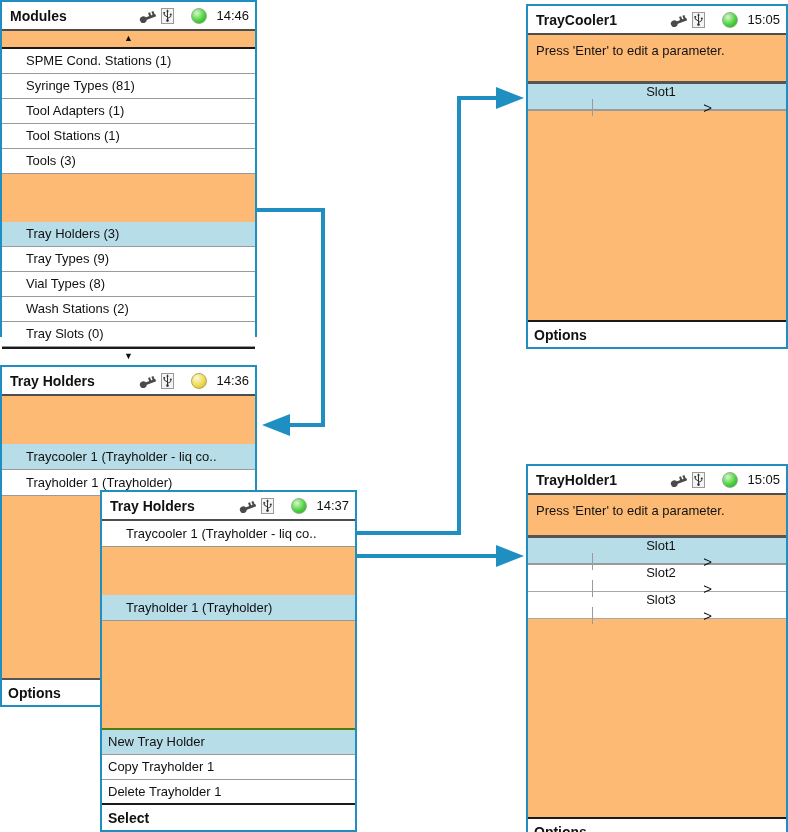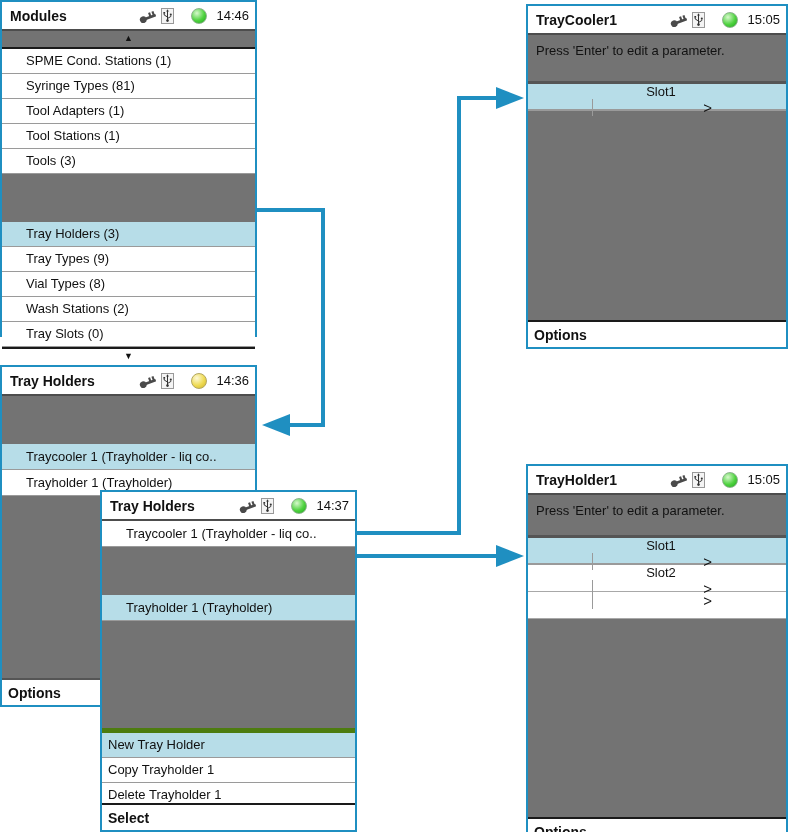--- a/index.html
+++ b/index.html
@@ -1,21 +1,21 @@
 <!DOCTYPE html>
 <html><head>
 <meta charset="utf-8">
 <style>
   html,body { margin:0; padding:0; background:#fff; }
   .canvas {
     position:relative; width:788px; height:832px; background:#fff;
     font-family:"Liberation Sans", sans-serif; color:#111; overflow:hidden;
   }
   
-  .panel { position:absolute; background:#737373; border:2px solid #1f8fc1; box-sizing:border-box; }
+  .panel { position:absolute; background:#fdba74; border:2px solid #1f8fc1; box-sizing:border-box; }
   .titlebar { height:27px; border-bottom:2px solid #4d4d4d; display:flex; align-items:center; padding:0 6px 0 8px; background:#fff; }
   .ptitle { font-weight:bold; font-size:14px; flex:1; white-space:nowrap; }
   .key-icon { display:flex; align-items:center; margin-left:4px; }
   .usb-icon { display:flex; align-items:center; margin-left:5px; }
   .led { width:14px; height:14px; border-radius:50%; margin-left:17px; flex:none; }
   .led.green  { background:radial-gradient(circle at 35% 30%, #d6f8cc, #4ed23f 55%, #21a41e); border:1px solid #8bb38b; }
   .led.yellow { background:radial-gradient(circle at 35% 30%, #fdf9d8, #eeda52 55%, #cdb22c); border:1px solid #b3a75f; }
   .time { font-size:13px; margin-left:9px; white-space:nowrap; }
   .scrollrow { height:16px; line-height:15px; text-align:center; font-size:9px; color:#111; box-sizing:content-box; }
   .scrollrow.up   { border-bottom:2px solid #1a1a1a; }
@@ -28,21 +28,21 @@
   .slots { position:absolute; left:0; right:0; }
   .slotrow { height:27px; box-sizing:border-box; border-bottom:1px solid #a8a8a8; display:flex; align-items:center;
              font-size:13px; background:#fff;flex-direction:column; }
   .slotrow.sel { background:#b7dde8; border-top:3px solid #555; border-bottom:2px solid #9a9a9a; height:30px; }
   .slotrow .lbl { flex:1; display:flex; align-items:center; padding-left:8px; }
   .slotrow .val { width:130px; border-left:1px solid #9a9a9a; display:flex; align-items:center; justify-content:flex-end;
                   padding-right:10px; font-size:15px; box-sizing:border-box; }
   .footer { position:absolute; left:0; right:0; bottom:0; height:25px; border-top:2px solid #1a1a1a;
             font-weight:bold; font-size:14px; display:flex; align-items:center; padding-left:6px; background:#fff;text-align:center; }
   .footer.gray { border-top-color:#555; }
-  .menublock { position:absolute; left:0; right:0; top:236px; border-top:5px solid #4d7c0f; background:#fff; }
+  .menublock { position:absolute; left:0; right:0; top:236px; border-top:2px solid #4d7c0f; background:#fff; }
   .menurow { height:25px; line-height:24px; font-size:13px; padding-left:6px; border-bottom:1px solid #9a9a9a;
              box-sizing:border-box; white-space:nowrap; overflow:hidden; }
   .menurow.sel { background:#b7dde8; }
   
   .hline, .vline { position:absolute; background:#1f8fc1; }
   .arrow-left  { position:absolute; width:0; height:0; border-top:11px solid transparent;
                  border-bottom:11px solid transparent; border-right:28px solid #1f8fc1; }
   .arrow-right { position:absolute; width:0; height:0; border-top:11px solid transparent;
                  border-bottom:11px solid transparent; border-left:28px solid #1f8fc1; }
 </style>
@@ -267,19 +267,20 @@
     <div class="slots" style="top:69px;">
       <div class="slotrow sel">
         <span class="lbl">Slot1</span>
         <span class="val">&gt;</span>
       </div>
       <div class="slotrow">
         <span class="lbl">Slot2</span>
         <span class="val">&gt;</span>
       </div>
       <div class="slotrow">
+        <span class="lbl">Slot3</span>
         <span class="val">&gt;</span>
       </div>
     </div>
     <div class="footer">Options</div>
   </div>
 
 </div>
 
 </body></html>

